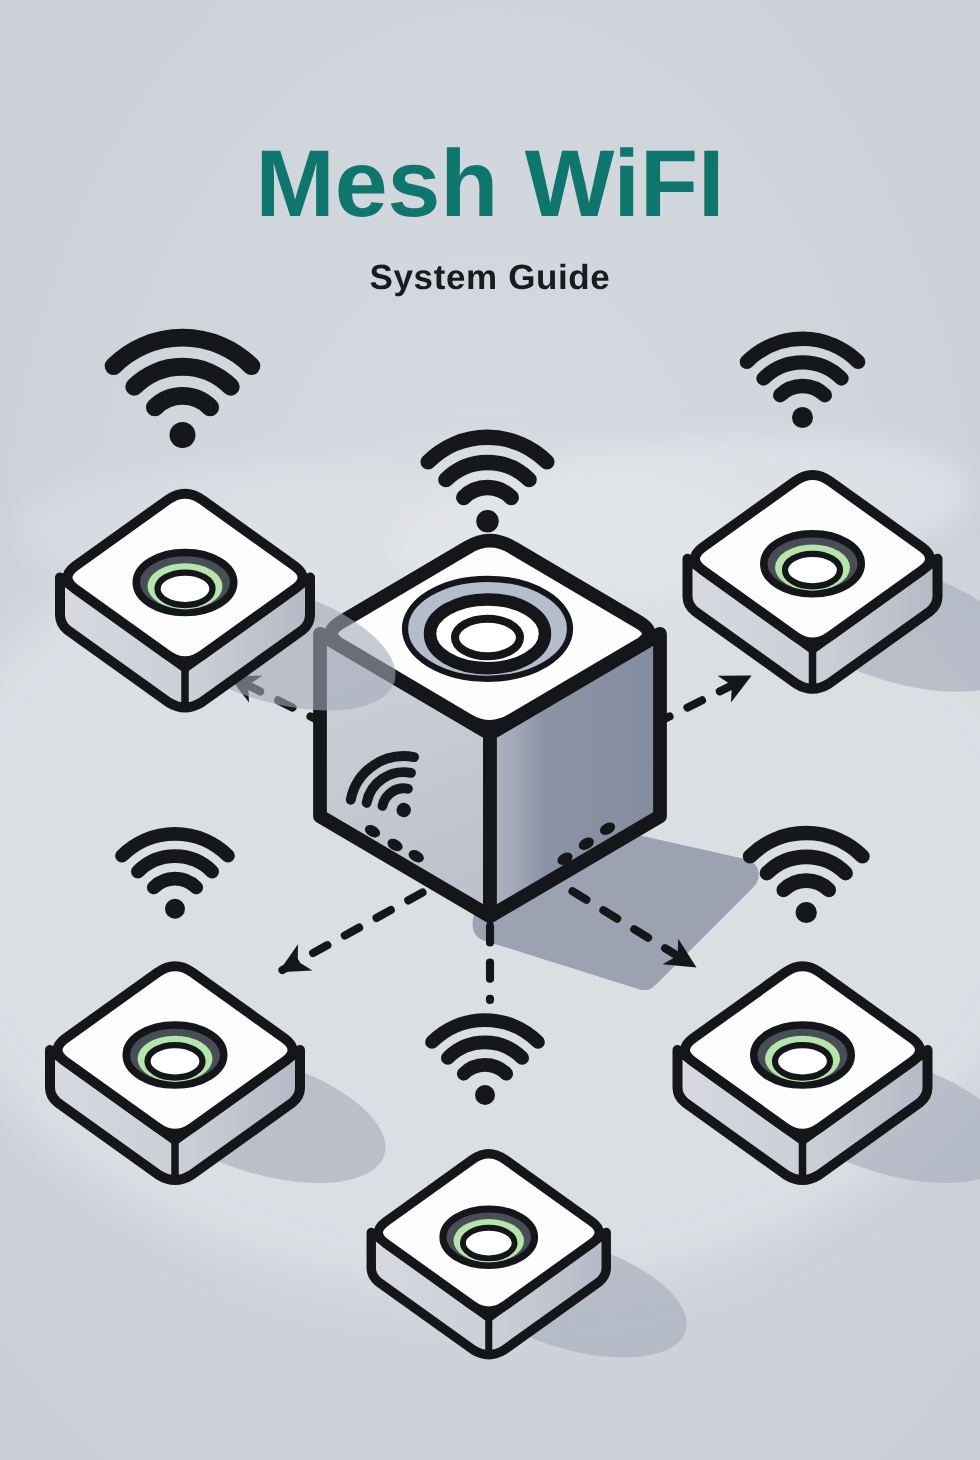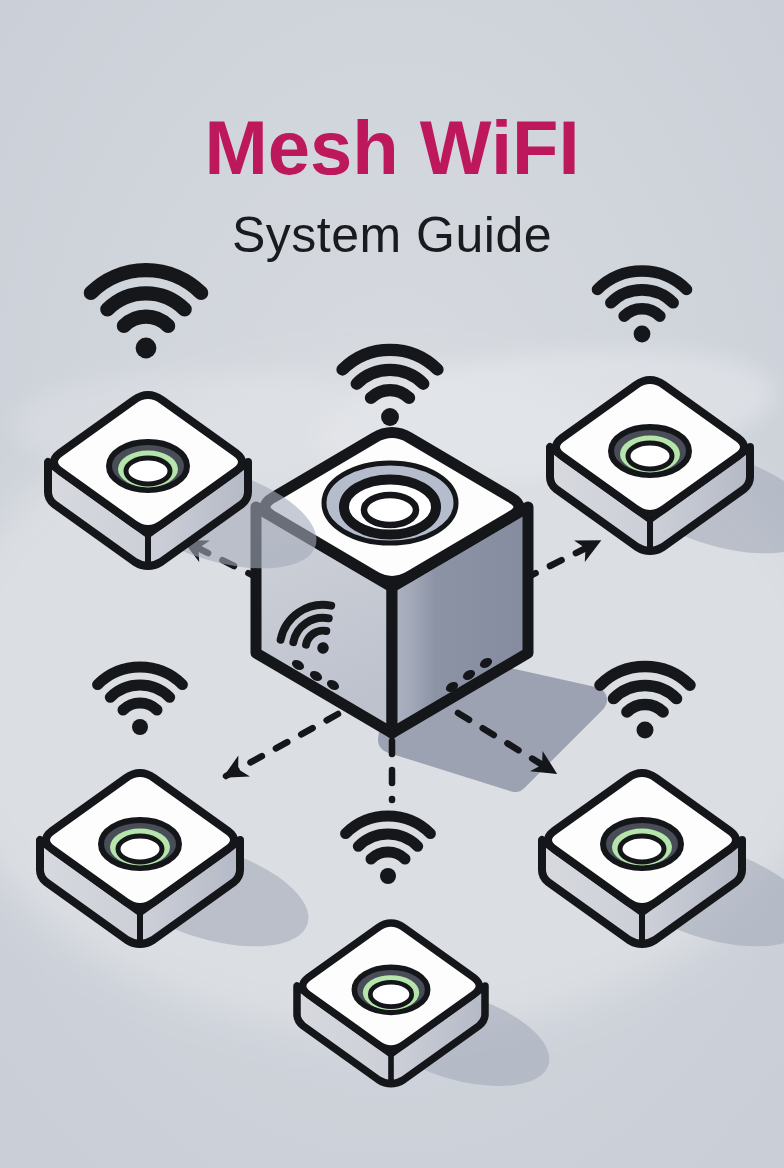--- a/index.html
+++ b/index.html
@@ -5,25 +5,25 @@
   html,body{margin:0;padding:0;background:#c9ced6;}
   .stage{
     position:relative;width:784px;height:1168px;margin:0 auto;overflow:hidden;
     font-family:"Liberation Sans","DejaVu Sans",sans-serif;
     background:#ced3da;
   }
   .scene{position:absolute;left:0;top:0;width:784px;height:1168px;display:block;}
   .titles{position:absolute;left:0;top:0;width:100%;text-align:center;z-index:5;}
   .title{
     position:absolute;left:0;right:0;top:104px;margin:0;
-    font-size:76px;font-weight:700;letter-spacing:0;color:#be185d;
+    font-size:76px;font-weight:700;letter-spacing:0;color:#0f766e;
   }
   .subtitle{
     position:absolute;left:0;right:0;top:206px;margin:0;
-    font-size:50px;font-weight:400;letter-spacing:0.5px;color:#1a1b1f;
+    font-size:28px;font-weight:700;letter-spacing:0.5px;color:#1a1b1f;
   }
 </style>
 </head>
 <body>
 
 <div class="stage">
 
   <svg class="scene" viewBox="0 0 784 1168" xmlns="http://www.w3.org/2000/svg">
     <defs>
       <radialGradient id="gBg" cx="0.5" cy="0.42" r="0.8">

